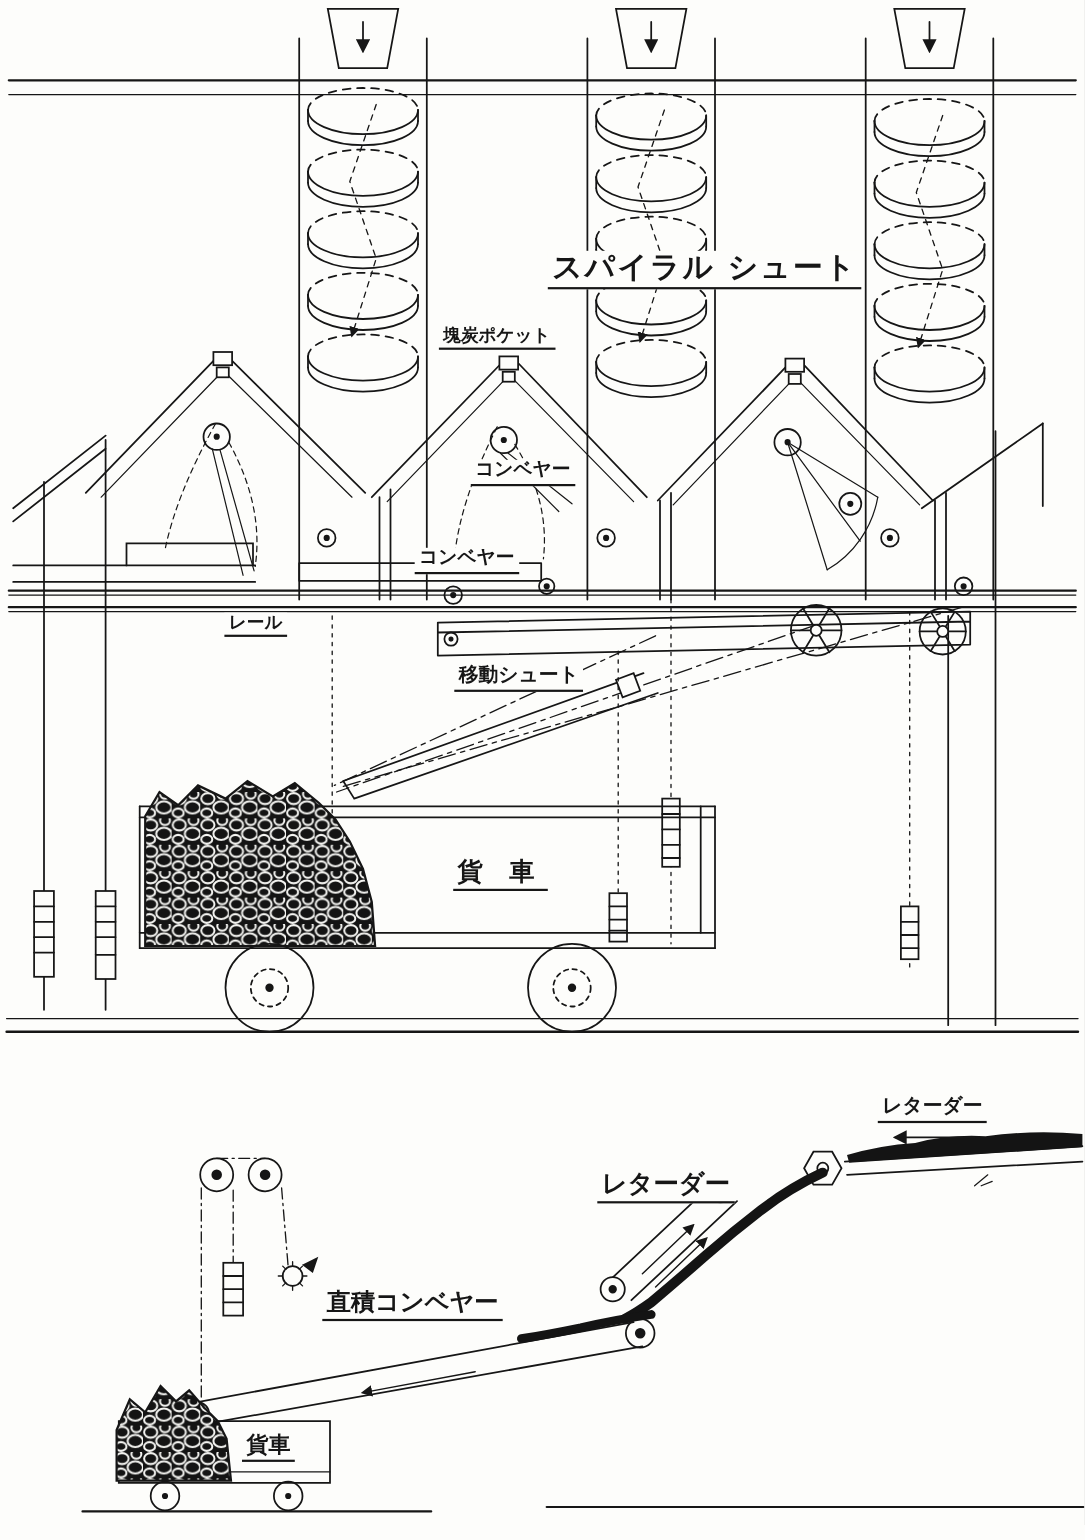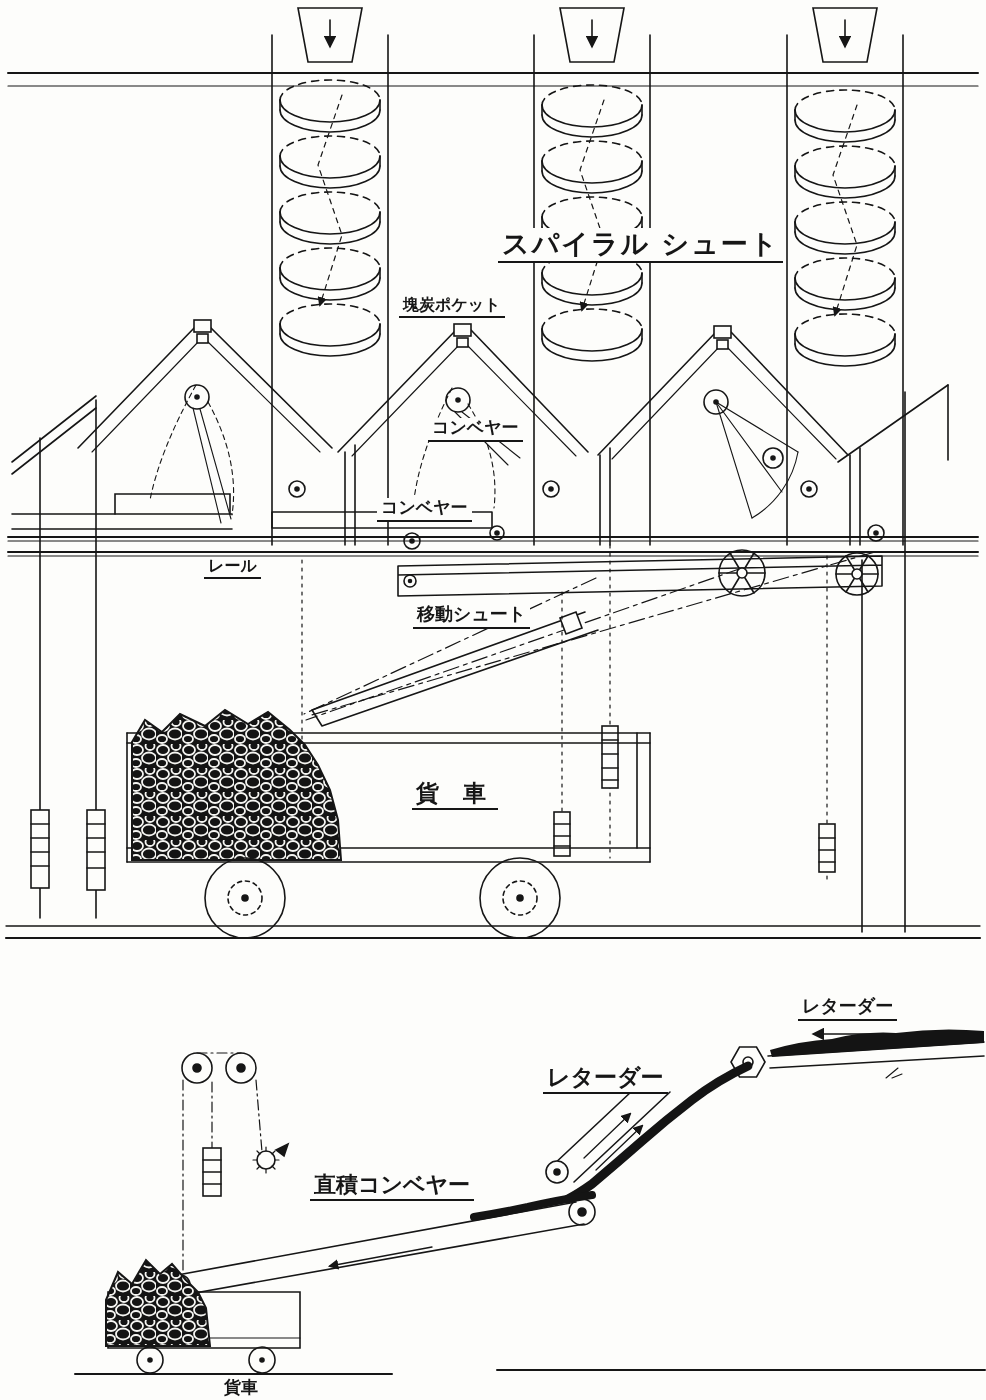--- a/index.html
+++ b/index.html
@@ -22,22 +22,22 @@
 
   <span class="lbl" style="left:498px;top:228px;font-size:27px;letter-spacing:2px">スパイラル シュート</span>
   <span class="lbl" style="left:399px;top:296px;font-size:16px">塊炭ポケット</span>
   <span class="lbl" style="left:428px;top:418px;font-size:17px">コンベヤー</span>
   <span class="lbl" style="left:377px;top:498px;font-size:17px">コンベヤー</span>
   <span class="lbl" style="left:204px;top:557px;font-size:16px">レール</span>
   <span class="lbl" style="left:413px;top:604px;font-size:18px">移動シュート</span>
   <span class="lbl" style="left:412px;top:780px;font-size:23px;letter-spacing:8px">貨 車</span>
   <span class="lbl" style="left:798px;top:996px;font-size:18px">レターダー</span>
   <span class="lbl" style="left:543px;top:1064px;font-size:23px">レターダー</span>
-  <span class="lbl" style="left:310px;top:1172px;font-size:22px">直積コンベヤー</span>
-  <span class="lbl" style="left:220px;top:1378px;font-size:17px">貨車</span>
+  <span class="lbl" style="left:293px;top:1172px;font-size:22px">直積コンベヤー</span>
+  <span class="lbl" style="left:220px;top:1302px;font-size:20px">貨車</span>
 
   <svg id="drawing" width="986" height="1400" viewBox="0 0 986 1400" stroke="#161616" fill="none" stroke-width="1.6" stroke-linecap="round">
 
     <defs>
       <marker id="arr" viewBox="0 0 10 10" refX="8" refY="5" markerWidth="8" markerHeight="8" orient="auto-start-reverse">
         <path d="M0,0 L10,5 L0,10 Z" fill="#161616" stroke="none"></path>
       </marker>
       <pattern id="coal" width="26" height="24" patternUnits="userSpaceOnUse">
         <rect width="26" height="24" fill="#141414" stroke="none"></rect>
         <ellipse cx="7" cy="6" rx="6" ry="5" fill="#141414" stroke="#f5f5f2" stroke-width="1.8"></ellipse>

